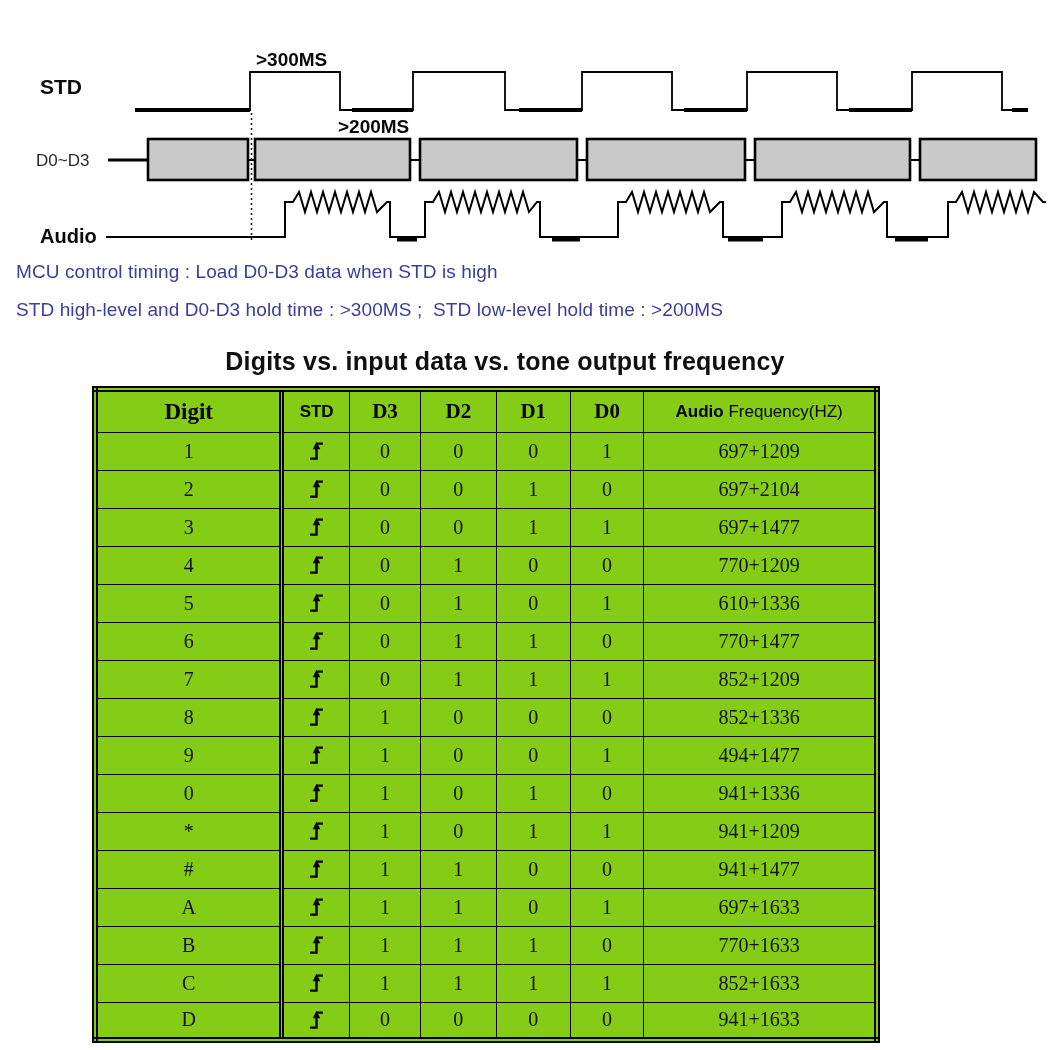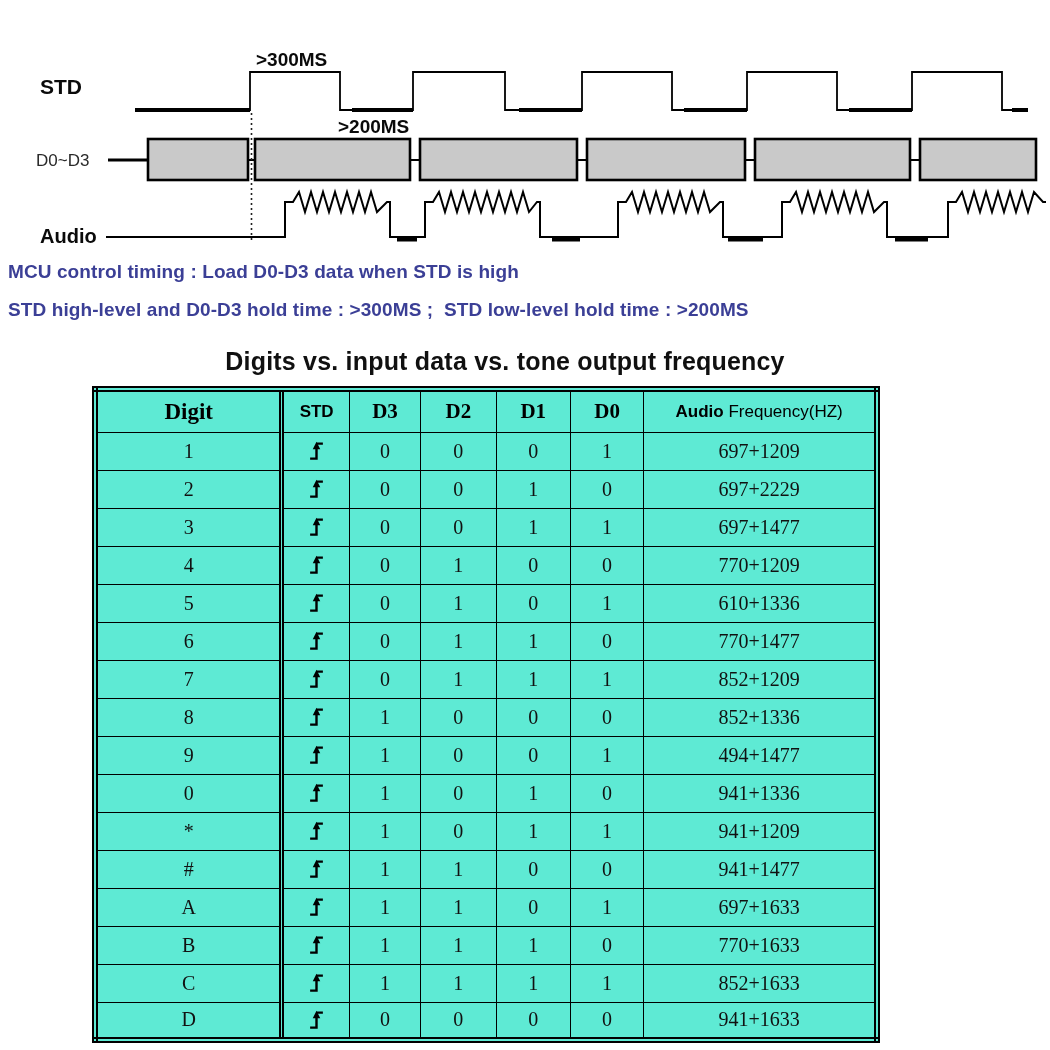--- a/index.html
+++ b/index.html
@@ -8,29 +8,29 @@
   .page { position:absolute; inset:0; background:#fff; }
 
   
   svg.timing { position:absolute; left:0; top:0; }
   text.lbl-std   { font-family:"Liberation Sans",sans-serif; font-size:21px; font-weight:bold; fill:#0a0a0a; }
   text.lbl-bus   { font-family:"Liberation Sans",sans-serif; font-size:17px; fill:#2a2a2a; }
   text.lbl-audio { font-family:"Liberation Sans",sans-serif; font-size:20px; font-weight:bold; fill:#0a0a0a; }
   text.anno      { font-family:"Liberation Sans",sans-serif; font-size:19px; font-weight:bold; fill:#0a0a0a; }
 
   
-  .note { position:absolute; left:8px; font-size:19px; font-weight:bold; white-space:pre; letter-spacing:0.1px; }
+  .note { position:absolute; left:16px; font-size:19px; font-weight:normal; white-space:pre; letter-spacing:0.1px; }
   #note1 { top:261px; }
   #note2 { top:299px; }
 
   
   .tbl-title { position:absolute; top:347px; left:0; width:1010px; text-align:center;
                font-size:25px; font-weight:bold; color:#101010; letter-spacing:0.2px; }
   table.dtmf { position:absolute; left:92px; top:386px; width:788px; height:651px;
-               border-collapse:collapse; table-layout:fixed; background:#5eead4;
+               border-collapse:collapse; table-layout:fixed; background:#84cc16;
                border:6px double #000; }
   .dtmf th, .dtmf td { border:1.6px solid #000; text-align:center; vertical-align:middle; padding:0; }
   .dtmf thead tr { height:43px; }
   .dtmf tbody tr { height:38px; }
   .dtmf .dcol { border-right:5px double #000; }
   th.h-digit { font-family:"Liberation Serif",serif; font-size:23px; font-weight:bold; }
   th.h-std   { font-family:"Liberation Sans",sans-serif; font-size:17px; font-weight:bold; }
   th.h-dbit  { font-family:"Liberation Serif",serif; font-size:21px; font-weight:bold; }
   th.h-freq  { font-family:"Liberation Sans",sans-serif; font-size:17px; font-weight:normal; }
   th.h-freq .bold-part { font-weight:bold; }
@@ -115,21 +115,21 @@
         <tr>
           <td class="dcol">2</td>
           <td><svg class="edge" viewBox="0 0 20 28">
               <path d="M1.5,23.5 H10 M10,25 V8 M10,3.5 H18.5" fill="none" stroke="#000" stroke-width="3.2"></path>
               <polygon points="10,1 5,11 15,11" fill="#000"></polygon>
             </svg></td>
           <td>0</td>
           <td>0</td>
           <td>1</td>
           <td>0</td>
-          <td>697+2229</td>
+          <td>697+2104</td>
         </tr>
         <tr>
           <td class="dcol">3</td>
           <td><svg class="edge" viewBox="0 0 20 28">
               <path d="M1.5,23.5 H10 M10,25 V8 M10,3.5 H18.5" fill="none" stroke="#000" stroke-width="3.2"></path>
               <polygon points="10,1 5,11 15,11" fill="#000"></polygon>
             </svg></td>
           <td>0</td>
           <td>0</td>
           <td>1</td>

